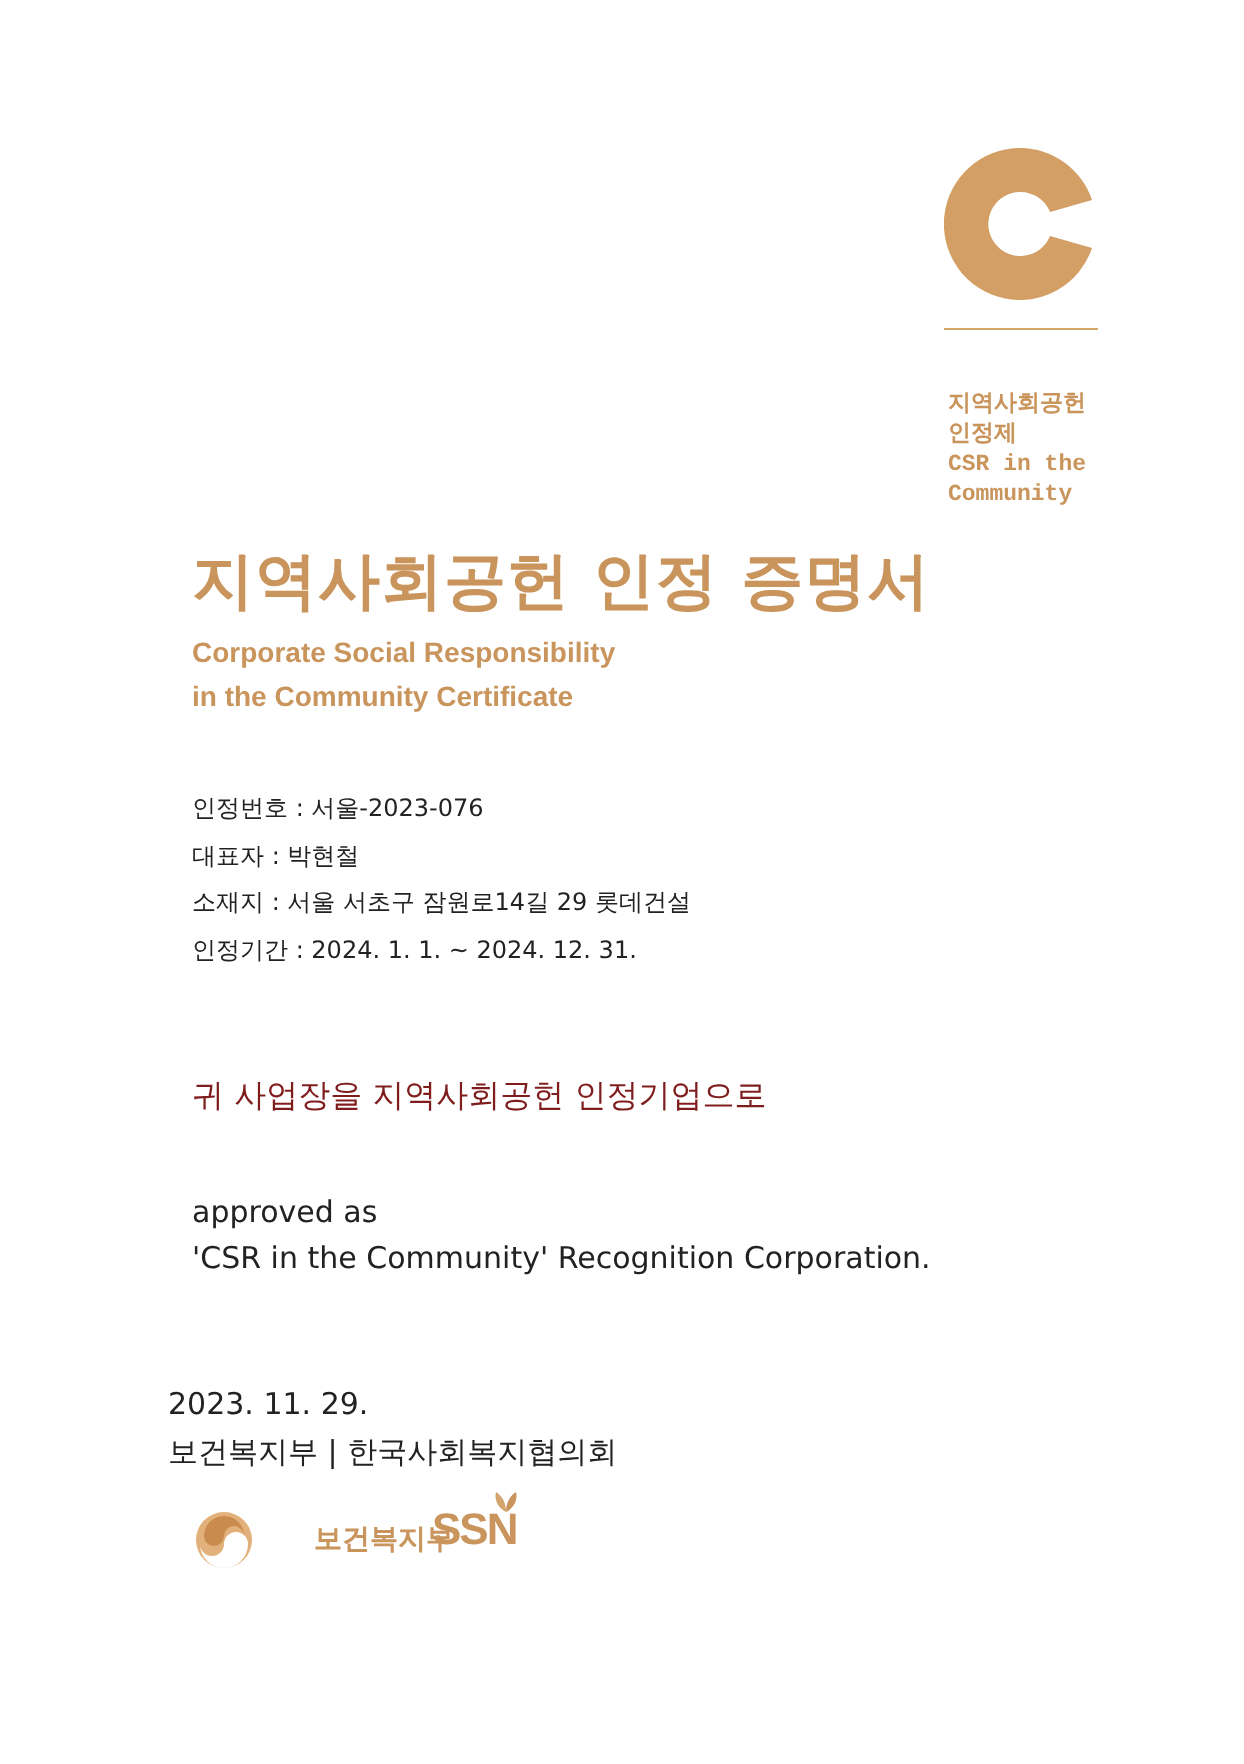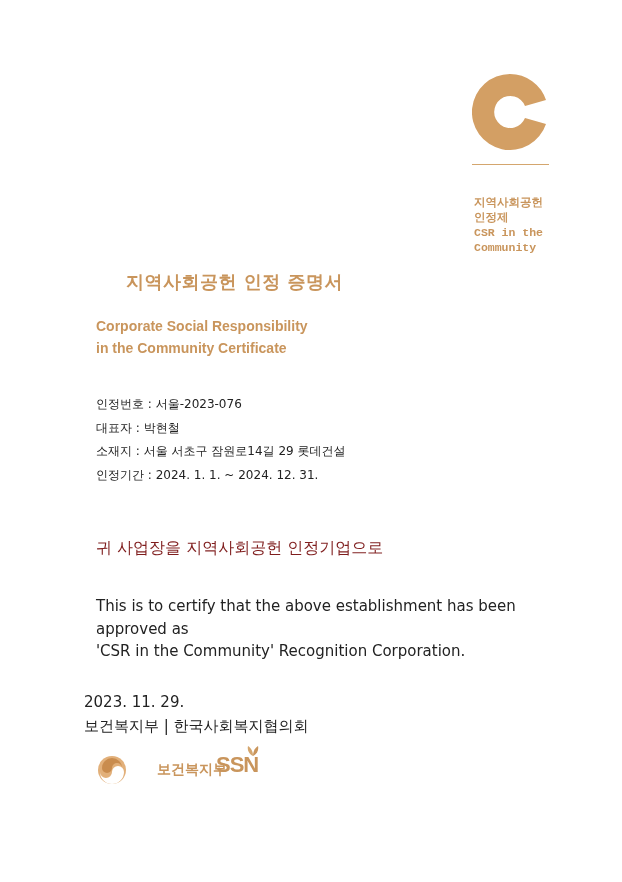--- a/index.html
+++ b/index.html
@@ -4,21 +4,21 @@
 <style>
   html, body { margin: 0; padding: 0; }
   body {
     width: 622px; height: 882px; background: #ffffff; position: relative;
     overflow: hidden; font-family: "DejaVu Sans", sans-serif; color: #222;
   }
   .abs { position: absolute; }
   .logo-c { left: 472px; top: 74px; width: 76px; height: 76px; }
   .logo-line { left: 472px; top: 164px; width: 77px; height: 1px; background: #d4a66e; }
   .logo-text { left: 474px; top: 180px; font-size: 11.5px; font-weight: bold; line-height: 15px; color: #c9955c; font-family: Liberation Mono, monospace; margin-top: 15px; }
-  .title-ko { left: 96px; top: 270px; font-size: 18px; font-weight: bold; color: #c9955c; letter-spacing: 0.5px; margin-left: 30px; }
+  .title-ko { left: 96px; top: 270px; font-size: 31px; font-weight: bold; color: #c9955c; letter-spacing: 0.5px; }
   .title-en { left: 96px; top: 315px; font-size: 14px; font-weight: bold; color: #c9955c; line-height: 22px; font-family: "Liberation Sans", sans-serif; }
   .info { left: 96px; top: 393px; font-size: 12px; line-height: 23.5px; color: #222; }
   .info div { white-space: nowrap; }
   .stmt-ko { left: 96px; top: 533px; font-size: 16px; line-height: 29px; color: #7f1d1d; }
   .stmt-en { left: 96px; top: 595px; font-size: 15px; line-height: 22.5px; color: #222; }
   .date { left: 84px; top: 690px; font-size: 15px; line-height: 24px; color: #222; }
   .mohw { left: 97px; top: 755px; display: flex; align-items: center; gap: 24px; }
   .mohw-name { font-size: 14px; color: #c9955c; margin-left: 6px; font-weight: bold; }
   .ssn { left: 216px; top: 752px; display: flex; align-items: flex-end; }
   .ssn-mark { font-family: "Liberation Sans", sans-serif; font-weight: bold; font-size: 22px; color: #c9955c; position: relative; letter-spacing: -1px; line-height: 26px; }
@@ -48,21 +48,20 @@
   <div><span>인정번호</span><span> : </span><span>서울-2023-076</span></div>
   <div><span>대표자</span><span> : </span><span>박현철</span></div>
   <div><span>소재지</span><span> : </span><span>서울 서초구 잠원로14길 29 롯데건설</span></div>
   <div><span>인정기간</span><span> : </span><span>2024. 1. 1. ~ 2024. 12. 31.</span></div>
 </div>
 
 <div class="abs stmt-ko">
   <div>귀 사업장을 지역사회공헌 인정기업으로</div>
 </div>
 <div class="abs stmt-en">
-  <div>This is to certify that the above establishment has been</div>
   <div>approved as</div>
   <div>'CSR in the Community' Recognition Corporation.</div>
 </div>
 
 <div class="abs date">
   <div>2023. 11. 29.</div>
   <div>보건복지부 | 한국사회복지협의회</div>
 </div>
 
 <div class="abs mohw">

